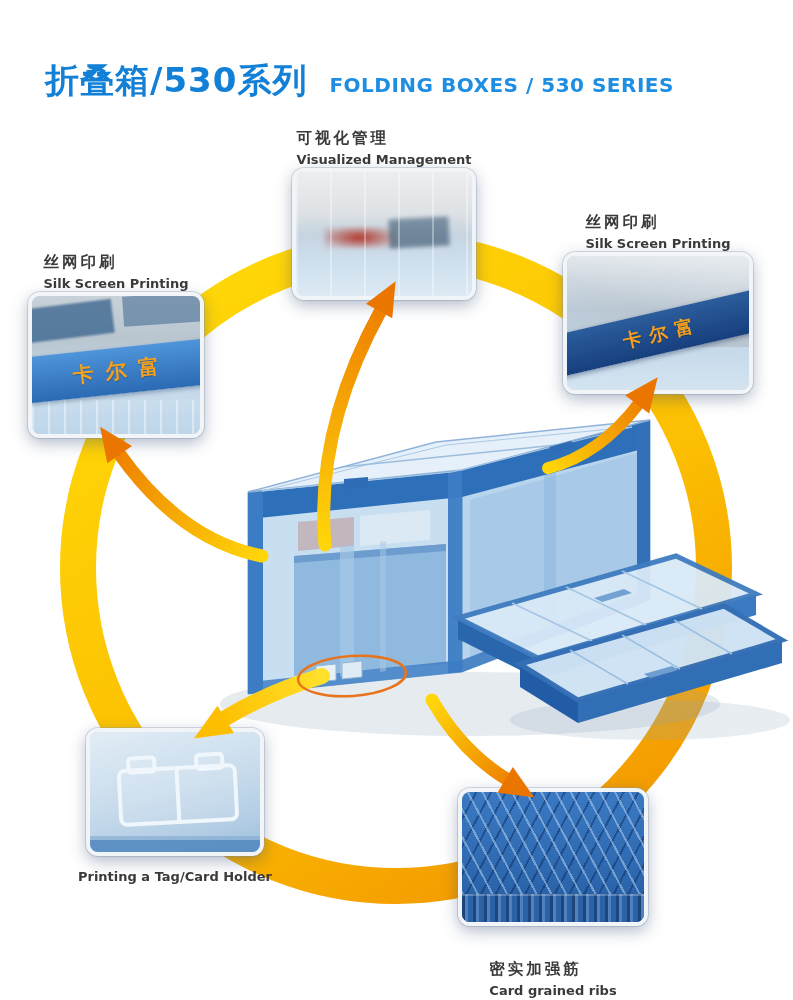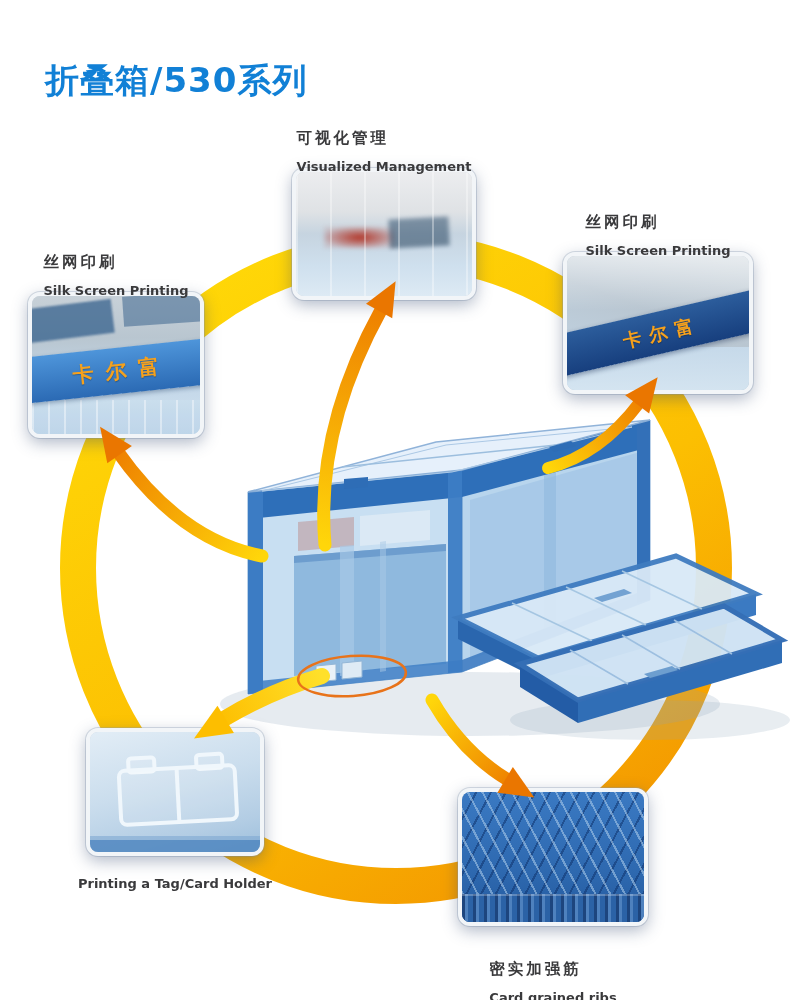--- a/index.html
+++ b/index.html
@@ -73,21 +73,21 @@
       repeating-linear-gradient(-62deg, rgba(16,52,110,.55) 0 2px, rgba(16,52,110,0) 2px 13px),
       linear-gradient(180deg,#3a79c2 0%,#2e69b0 60%,#245a9e 100%);
   }
   .ribs-bottom { position:absolute; left:0; right:0; bottom:0; height:28px;
     border-top:2px solid rgba(255,255,255,.25);
     background:repeating-linear-gradient(90deg, rgba(20,50,100,.6) 0 3px, rgba(130,175,225,.4) 3px 6px, rgba(20,50,100,0) 6px 11px), #2b62a6; }
 
   
   .lbl { position:absolute; z-index:4; transform:translateX(-50%); text-align:left; white-space:nowrap; color:#3a3a3c; }
   .lbl .cn { font-size:15.5px; font-weight:bold; letter-spacing:3px; }
-  .lbl .en { font-size:13px; font-weight:bold; margin-top:10px; }
+  .lbl .en { font-size:13px; font-weight:bold; margin-top:3px; }
   #lbl-vis  { left:384px; top:128px; }
   #lbl-sr   { left:658px; top:212px; }
   #lbl-sl   { left:116px; top:252px; }
   #lbl-tag  { left:175px; top:866px; }
   #lbl-ribs { left:553px; top:959px; }
 </style>
 </head>
 <body>
 
 <svg id="base-svg" class="layer" width="793" height="1000" viewBox="0 0 793 1000">
@@ -161,20 +161,21 @@
       <line x1="570" y1="650" x2="628" y2="684" stroke="#9dbfe0" stroke-width="1.5"></line>
       <line x1="622" y1="635" x2="680" y2="669" stroke="#9dbfe0" stroke-width="1.5"></line>
       <line x1="674" y1="620" x2="732" y2="654" stroke="#9dbfe0" stroke-width="1.5"></line>
       <polygon points="644,674 672,666 678,670 650,678" fill="#6d9ecf"></polygon>
     </g>
   </g>
 </svg>
 
 <div class="header">
   <span class="title-cn">折叠箱/530系列</span>
+  <span class="title-en">FOLDING BOXES / 530 SERIES</span>
 </div>
 
 <div class="callout" id="card-vis">
   <div class="fill vis-bg">
     <div class="vis-red"></div>
     <div class="vis-dark"></div>
     <div class="fill vis-lines"></div>
   </div>
 </div>
 

